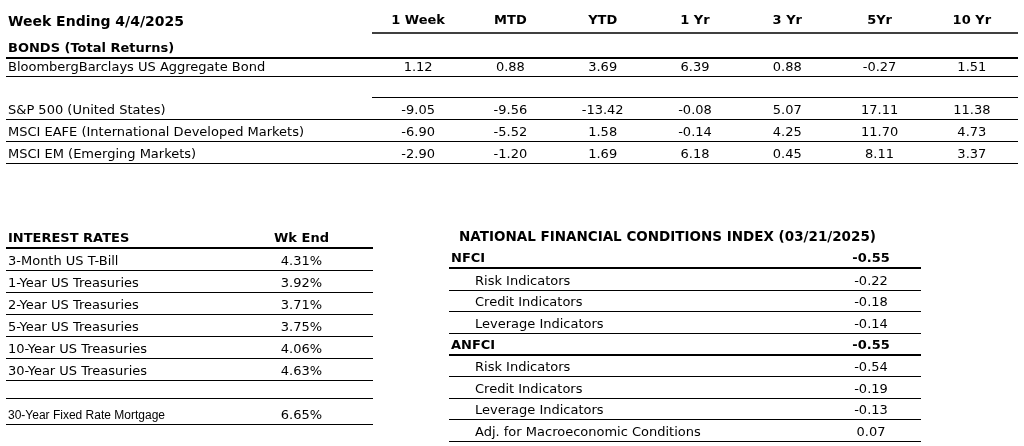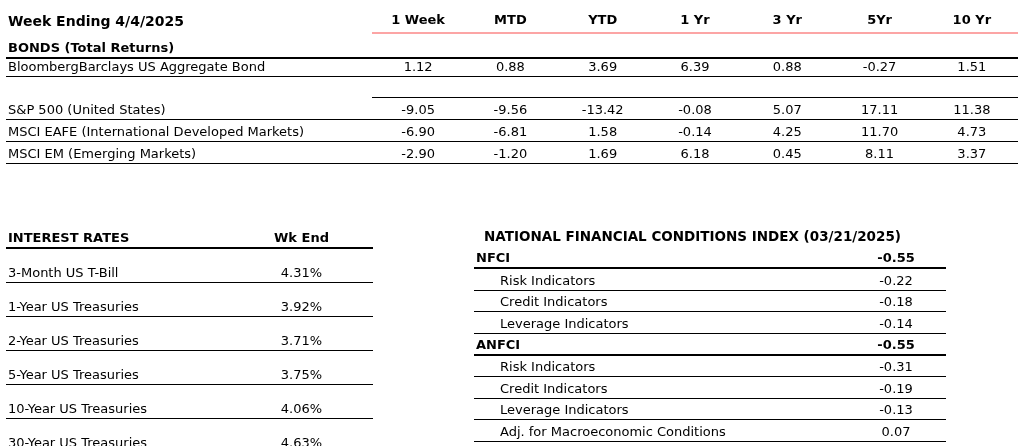--- a/index.html
+++ b/index.html
@@ -11,44 +11,44 @@
   
   .main-table { left:6px; top:5px; width:1012px; }
   .mrow { display:grid; grid-template-columns:366px repeat(7,1fr); align-items:end; }
   .cell { padding-bottom:2px; white-space:nowrap; }
   .lbl  { padding-left:2px; text-align:left; overflow:hidden; }
   .num  { text-align:center; }
 
   .r-header   { height:29px; }
   .r-header .cell { padding-bottom:5px; font-weight:bold; }
   .r-header .tbl-title { font-size:14px;margin-top:19px; }
-  .r-header .num { border-bottom:2px solid #fca5a5; }
+  .r-header .num { border-bottom:2px solid #404040; }
 
   .r-section  { border-bottom:2px solid #000; font-weight:bold; }
   .r-sec1 { height:25px; }
   .r-sec2 { height:22px; }
   .r-data { border-bottom:1.5px solid #000; }
   .r-bond { height:18px; }
   .r-stock{ height:22px; }
   .r-spacer { height:21px; }
   .r-spacer .numspan { grid-column:2 / 9; border-bottom:1.5px solid #000; height:100%; }
 
   
   .rates { left:6px; top:228px; width:367px; }
   .irow { display:grid; grid-template-columns:224px 1fr; align-items:end; }
   .irow .cell { padding-bottom:2px; }
   .ir-header { height:21px; font-weight:bold; border-bottom:2px solid #000; }
-  .ir-data { height:34px; border-bottom:1.5px solid #000; }
+  .ir-data { height:22px; border-bottom:1.5px solid #000; }
   .ir-gap  { height:18px; border-bottom:1.5px solid #000; }
   .ir-mortgage { height:26px; border-bottom:1.5px solid #000; }
   .ir-mortgage .lbl { font-family:"Liberation Sans",sans-serif; font-size:12px; }
   .val { text-align:center; }
 
   
-  .nfci { left:474px; top:228px; width:472px; }
+  .nfci { left:449px; top:228px; width:472px; }
   .nfci-title { height:19px; padding-left:10px; font-weight:bold; font-size:13.5px; white-space:nowrap; }
   .nrow { display:grid; grid-template-columns:1fr 100px; align-items:end; border-bottom:1.5px solid #000; }
   .nrow .cell { padding-bottom:2px; }
   .n-main { height:22px; font-weight:bold; border-bottom:2px solid #000; }
   .n-sub  { height:21.5px; }
   .n-sub .lbl { padding-left:26px; }
 </style>
 </head>
 <body>
 
@@ -93,21 +93,21 @@
     <div class="cell num">-13.42</div>
     <div class="cell num">-0.08</div>
     <div class="cell num">5.07</div>
     <div class="cell num">17.11</div>
     <div class="cell num">11.38</div>
   </div>
 
   <div class="mrow r-data r-stock">
     <div class="cell lbl">MSCI EAFE (International Developed Markets)</div>
     <div class="cell num">-6.90</div>
-    <div class="cell num">-6.81</div>
+    <div class="cell num">-5.52</div>
     <div class="cell num">1.58</div>
     <div class="cell num">-0.14</div>
     <div class="cell num">4.25</div>
     <div class="cell num">11.70</div>
     <div class="cell num">4.73</div>
   </div>
 
   <div class="mrow r-data r-stock">
     <div class="cell lbl">MSCI EM (Emerging Markets)</div>
     <div class="cell num">-2.90</div>
@@ -180,21 +180,21 @@
   <div class="nrow n-sub">
     <div class="cell lbl">Leverage Indicators</div>
     <div class="cell num">-0.14</div>
   </div>
   <div class="nrow n-main">
     <div class="cell lbl">ANFCI</div>
     <div class="cell num">-0.55</div>
   </div>
   <div class="nrow n-sub">
     <div class="cell lbl">Risk Indicators</div>
-    <div class="cell num">-0.31</div>
+    <div class="cell num">-0.54</div>
   </div>
   <div class="nrow n-sub">
     <div class="cell lbl">Credit Indicators</div>
     <div class="cell num">-0.19</div>
   </div>
   <div class="nrow n-sub">
     <div class="cell lbl">Leverage Indicators</div>
     <div class="cell num">-0.13</div>
   </div>
   <div class="nrow n-sub">

